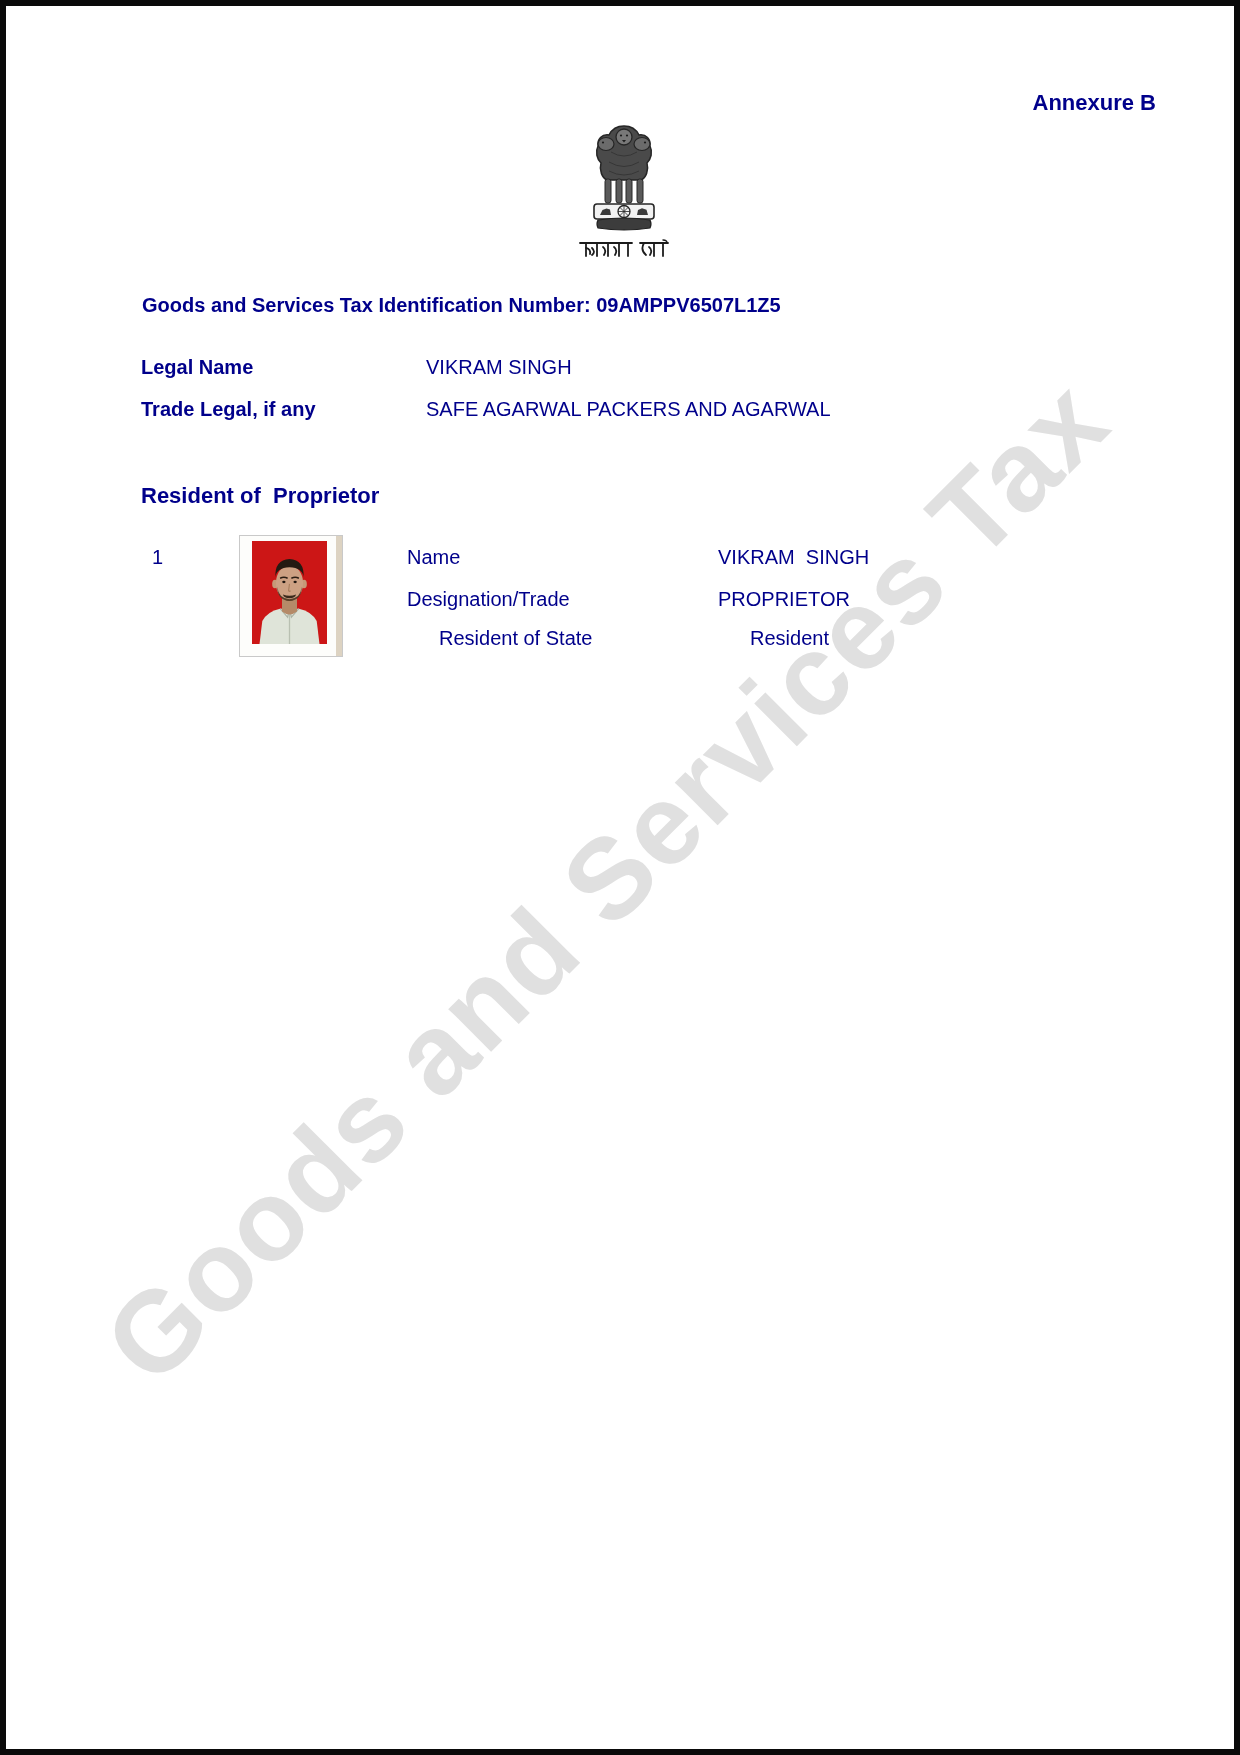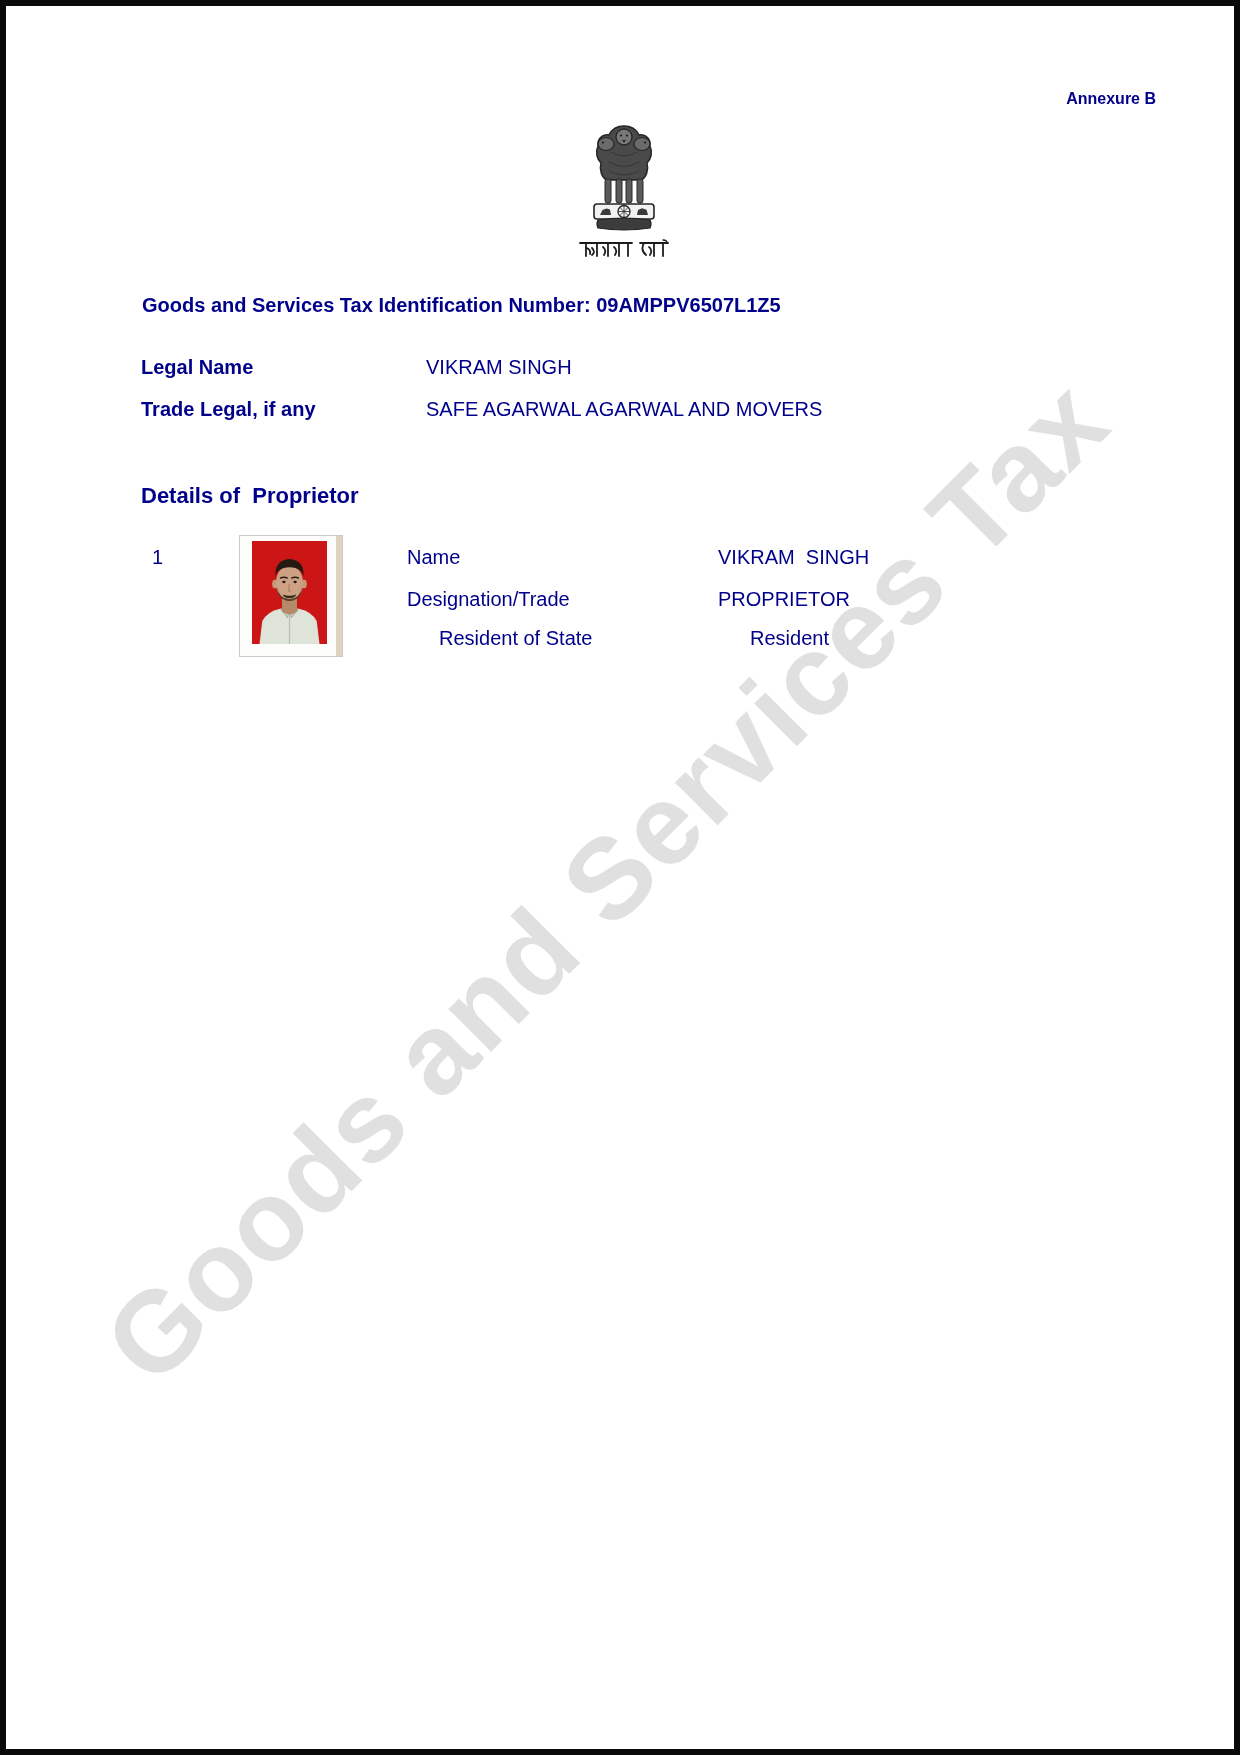--- a/index.html
+++ b/index.html
@@ -24,21 +24,21 @@
     position:absolute;z-index:1;
     left:600px;top:875px;
     transform:translate(-50%,-50%) rotate(-45deg);
     font-size:114px;font-weight:bold;letter-spacing:2px;
     color:var(--watermark-gray);
     white-space:nowrap;
     user-select:none;
   }
   .annexure{
     position:absolute;top:84px;right:78px;
-    font-size:16px;font-weight:bold;white-space:pre;
+    font-size:22px;font-weight:bold;white-space:pre;
   }
   .emblem{
     position:absolute;left:582px;top:116px;width:72px;
     display:flex;flex-direction:column;align-items:center;
   }
   .emblem svg{display:block;}
   .motto-svg{margin-top:4px;}
   .gstin{
     position:absolute;left:136px;top:288px;
     font-size:20px;font-weight:bold;white-space:pre;
@@ -143,24 +143,24 @@
 
     <div class="gstin">Goods and Services Tax Identification Number: 09AMPPV6507L1Z5</div>
 
     <div class="kv row-legal">
       <span class="k">Legal Name</span>
       <span class="v">VIKRAM SINGH</span>
     </div>
 
     <div class="kv row-trade">
       <span class="k">Trade Legal, if any</span>
-      <span class="v">SAFE AGARWAL AGARWAL AND MOVERS</span>
-    </div>
-
-    <div class="section-heading">Details of  Proprietor</div>
+      <span class="v">SAFE AGARWAL PACKERS AND AGARWAL</span>
+    </div>
+
+    <div class="section-heading">Resident of  Proprietor</div>
 
     <div class="prop-serial">1</div>
 
     <div class="photo">
       <div class="photo-inner">
         <svg viewBox="0 0 80 108" preserveAspectRatio="none" aria-hidden="true">
           <rect x="0" y="0" width="80" height="108" fill="var(--photo-red)"></rect>
 
           <path d="M8 108 L11 84 Q16 74 30 71 L50 71 Q64 74 69 84 L72 108 Z" fill="#dfe4d9"></path>
           <path d="M40 71 L40 108" stroke="#b9c0b2" stroke-width="1.4"></path>

